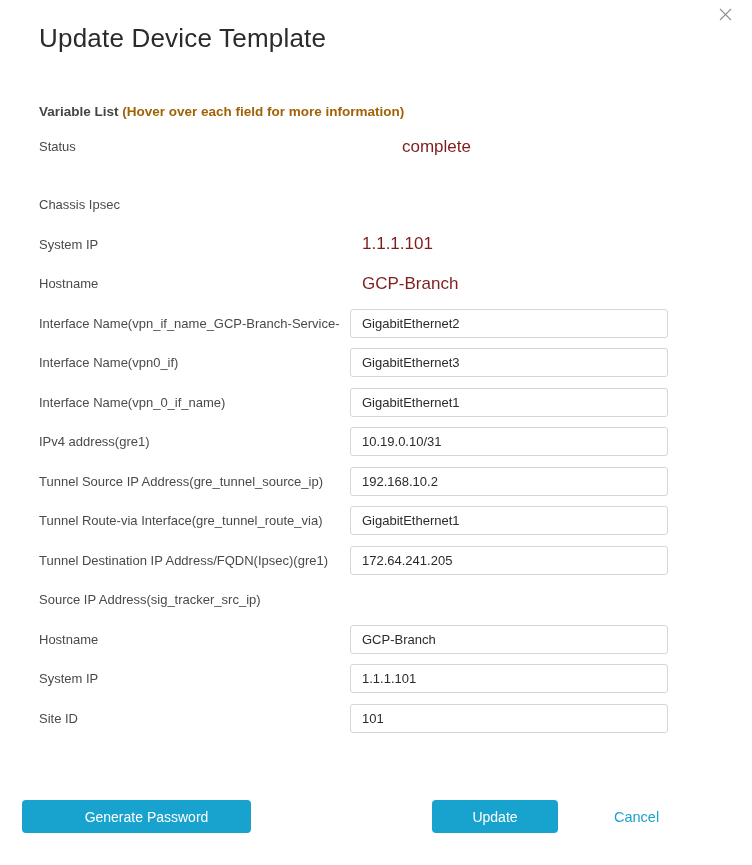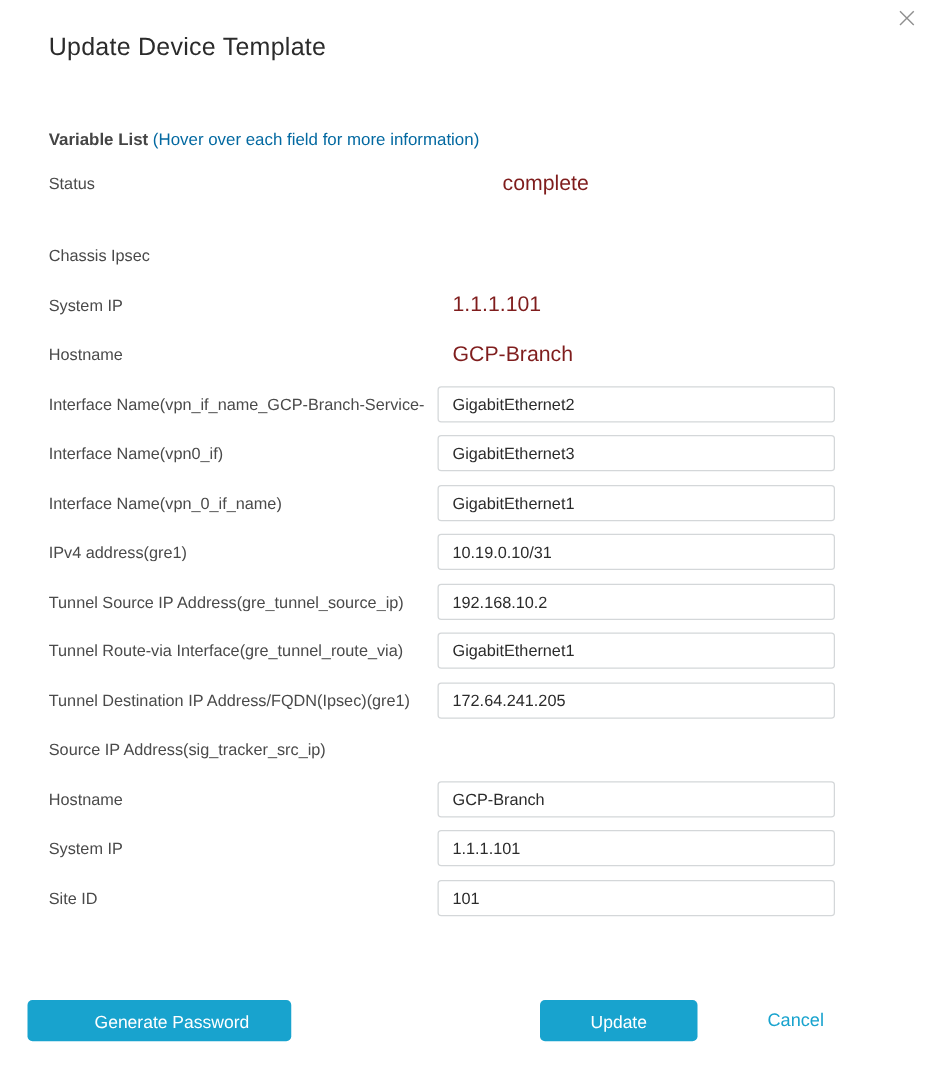--- a/index.html
+++ b/index.html
@@ -19,34 +19,34 @@
   .close-btn {
     position: absolute;
     top: 6px; right: 19px;
     width: 16px; height: 16px;
     cursor: pointer;
     background: none; border: none;
     color: #8f8f8f;
     display: flex; align-items: center; justify-content: center;
   }
   .page-title {
-    font-size: 20px;
+    font-size: 26px;
     font-weight: 400;
     color: #2b2b2b;
     line-height: 36px;
     letter-spacing: 0.2px;
   }
   .section-header {
     margin-top: 48px;
     font-size: 13.5px;
     line-height: 16px;
     white-space: nowrap;
   }
   .section-title { font-weight: bold; color: #454545; }
-  .section-hint { color: #0369a1; font-weight: 400; }
+  .section-hint { color: #a16207; font-weight: 700; }
   .rows { margin-top: 12px; }
   .row {
     display: flex;
     align-items: center;
     min-height: 29px;
     margin-bottom: 10.5px;
   }
   .rows .row:first-child { margin-bottom: 29px; gap: 40px; }
   .label {
     flex: none;
@@ -84,21 +84,21 @@
     position: absolute;
     height: 33px;
     border: none;
     border-radius: 4px;
     background: var(--accent, #18a3ce);
     color: #ffffff;
     font-family: "Liberation Sans", sans-serif;
     font-size: 14px;
     cursor: pointer;
   }
-  .btn-generate { left: 22px; width: 211px; padding-left: 20px; }
+  .btn-generate { left: 22px; width: 229px; padding-left: 20px; }
   .btn-update  { left: 432px; width: 126px; }
   .link-cancel {
     position: absolute;
     left: 614px; top: 0;
     height: 33px;
     display: flex; align-items: center;
     background: none; border: none;
     color: var(--accent, #18a3ce);
     font-family: "Liberation Sans", sans-serif;
     font-size: 14.5px;

